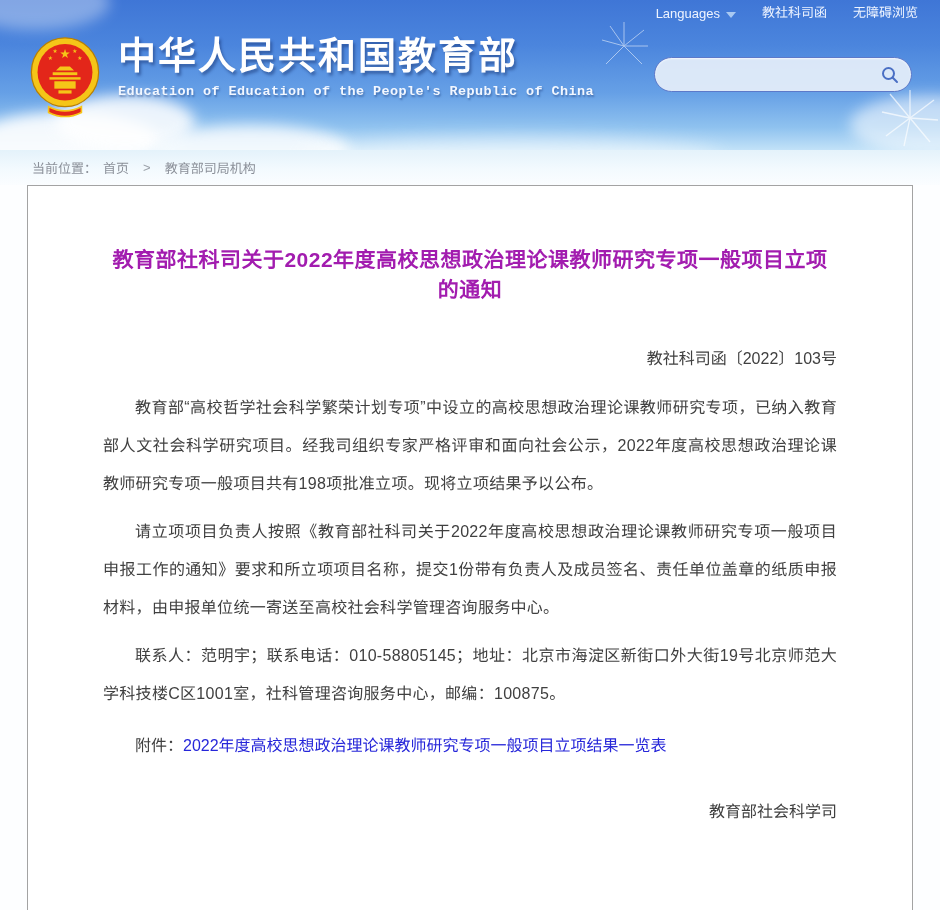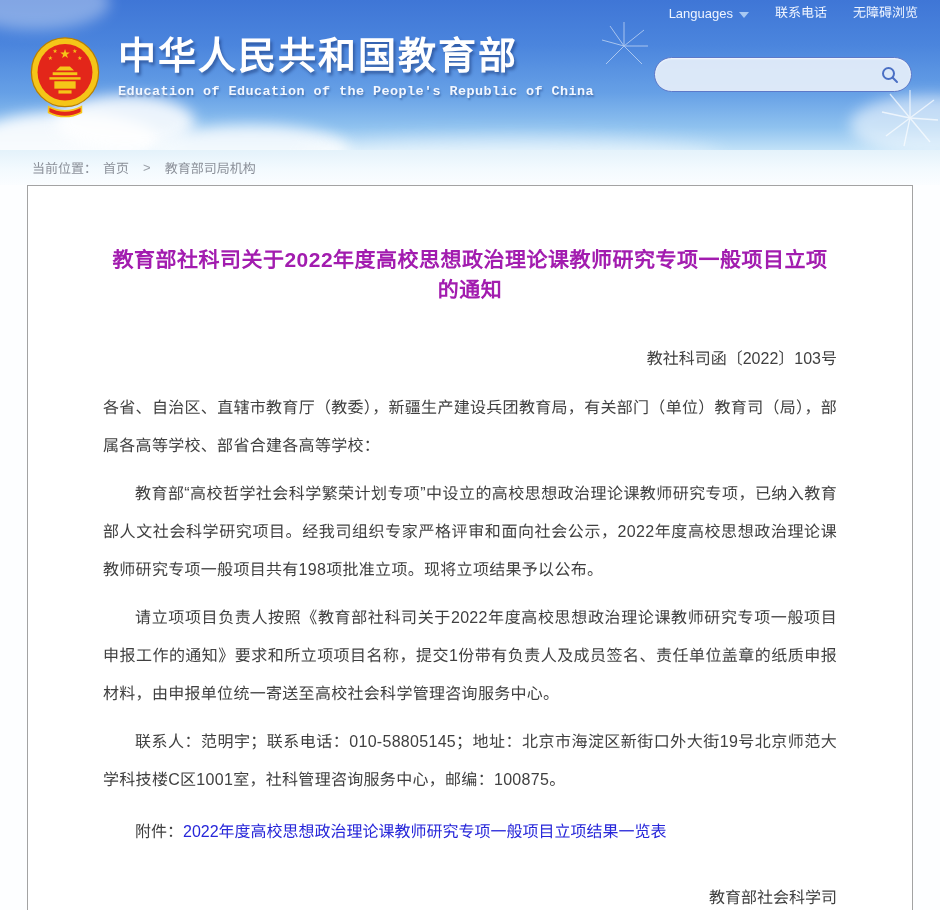--- a/index.html
+++ b/index.html
@@ -123,21 +123,21 @@
       <line x1="30" y1="32" x2="2" y2="26"></line>
         <line x1="30" y1="32" x2="10" y2="8"></line>
     </g>
   </svg>
 
   <div class="topbar">
     <span class="lang-btn">
       <span>Languages</span>
       <span class="chev"></span>
     </span>
-    <a>联系电话</a>
+    <a>教社科司函</a>
     <a>无障碍浏览</a>
   </div>
 
   <div class="brand">
     <svg class="emblem" viewBox="0 0 100 104">
       <ellipse cx="50" cy="45" rx="41" ry="42" fill="#f5c518" stroke="#b97f00" stroke-width="1.5"></ellipse>
       <ellipse cx="50" cy="45" rx="33.5" ry="34.5" fill="#e3261a"></ellipse>
       <text x="50" y="28" font-size="15" text-anchor="middle" fill="#f5c518">★</text>
       <text x="38" y="21" font-size="7" text-anchor="middle" fill="#f5c518">★</text>
       <text x="62" y="21" font-size="7" text-anchor="middle" fill="#f5c518">★</text>
@@ -172,21 +172,20 @@
   <a>首页</a>
   <span class="crumb-sep">&gt;</span>
   <a>教育部司局机构</a>
 </div>
 
 <div class="panel">
   <h1 class="doc-title">教育部社科司关于2022年度高校思想政治理论课教师研究专项一般项目立项的通知</h1>
   <div class="doc-number">教社科司函〔2022〕103号</div>
 
   <div class="doc-body">
-    <p>各省、自治区、直辖市教育厅（教委），新疆生产建设兵团教育局，有关部门（单位）教育司（局），部属各高等学校、部省合建各高等学校：</p>
     <p class="indent">教育部“高校哲学社会科学繁荣计划专项”中设立的高校思想政治理论课教师研究专项，已纳入教育部人文社会科学研究项目。经我司组织专家严格评审和面向社会公示，2022年度高校思想政治理论课教师研究专项一般项目共有198项批准立项。现将立项结果予以公布。</p>
     <p class="indent">请立项项目负责人按照《教育部社科司关于2022年度高校思想政治理论课教师研究专项一般项目申报工作的通知》要求和所立项项目名称，提交1份带有负责人及成员签名、责任单位盖章的纸质申报材料，由申报单位统一寄送至高校社会科学管理咨询服务中心。</p>
     <p class="indent">联系人：范明宇；联系电话：010-58805145；地址：北京市海淀区新街口外大街19号北京师范大学科技楼C区1001室，社科管理咨询服务中心，邮编：100875。</p>
   </div>
 
   <div class="attachment">
     <span>附件：</span><a>2022年度高校思想政治理论课教师研究专项一般项目立项结果一览表</a>
   </div>
 
   <div class="sig-block">

